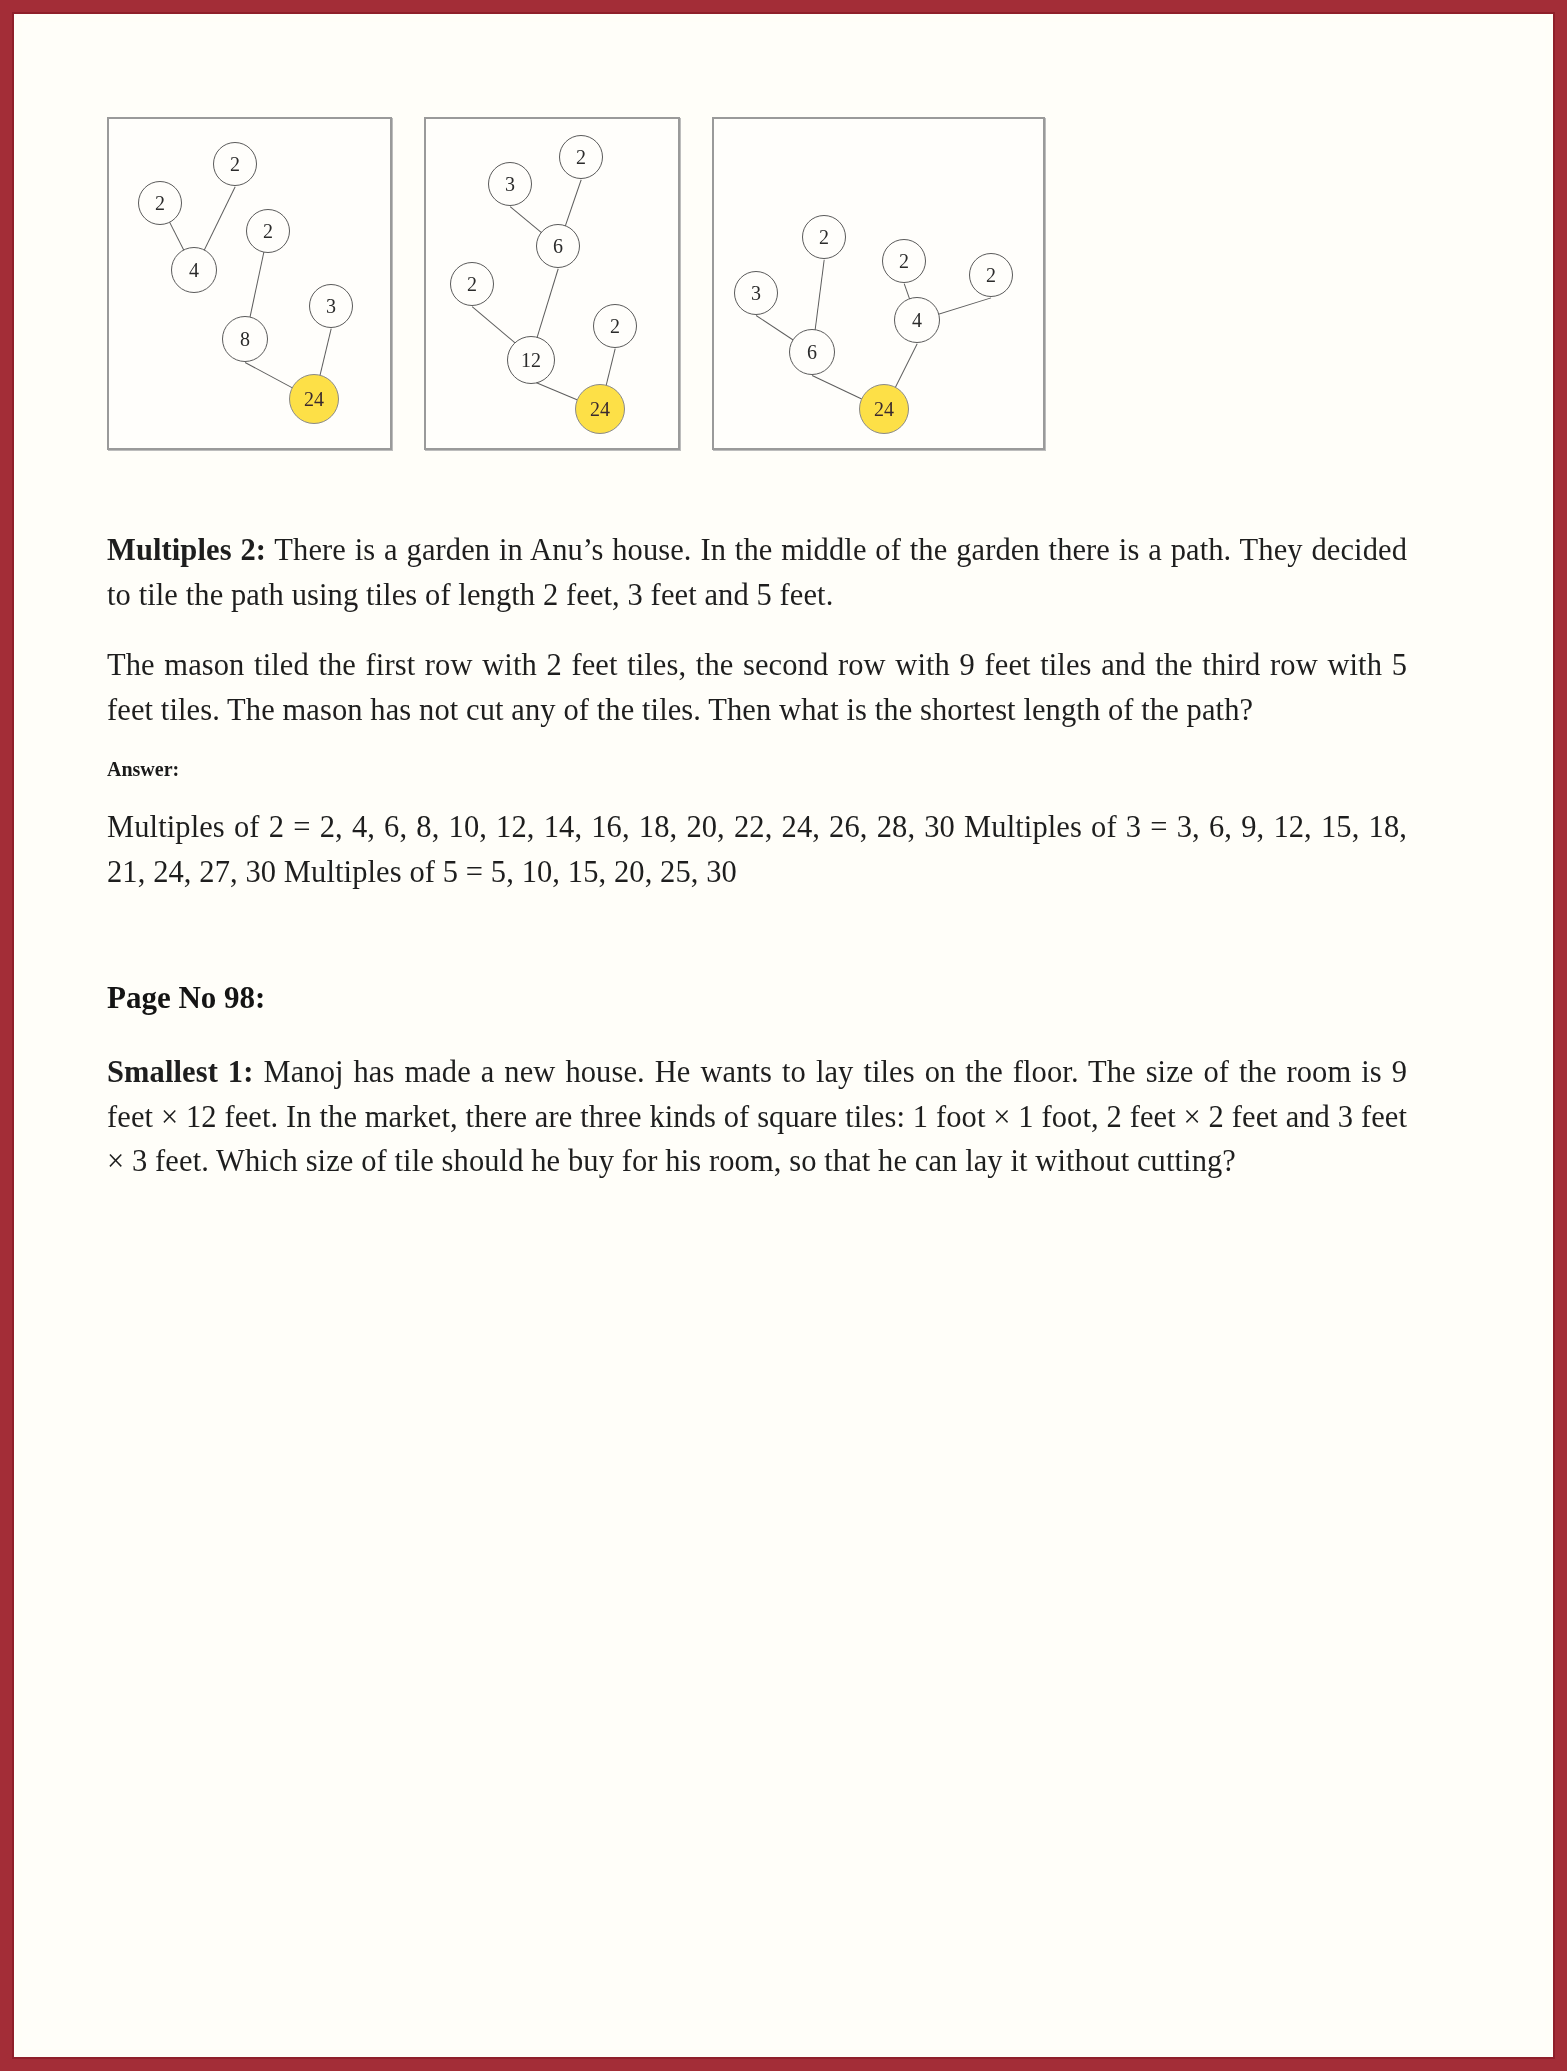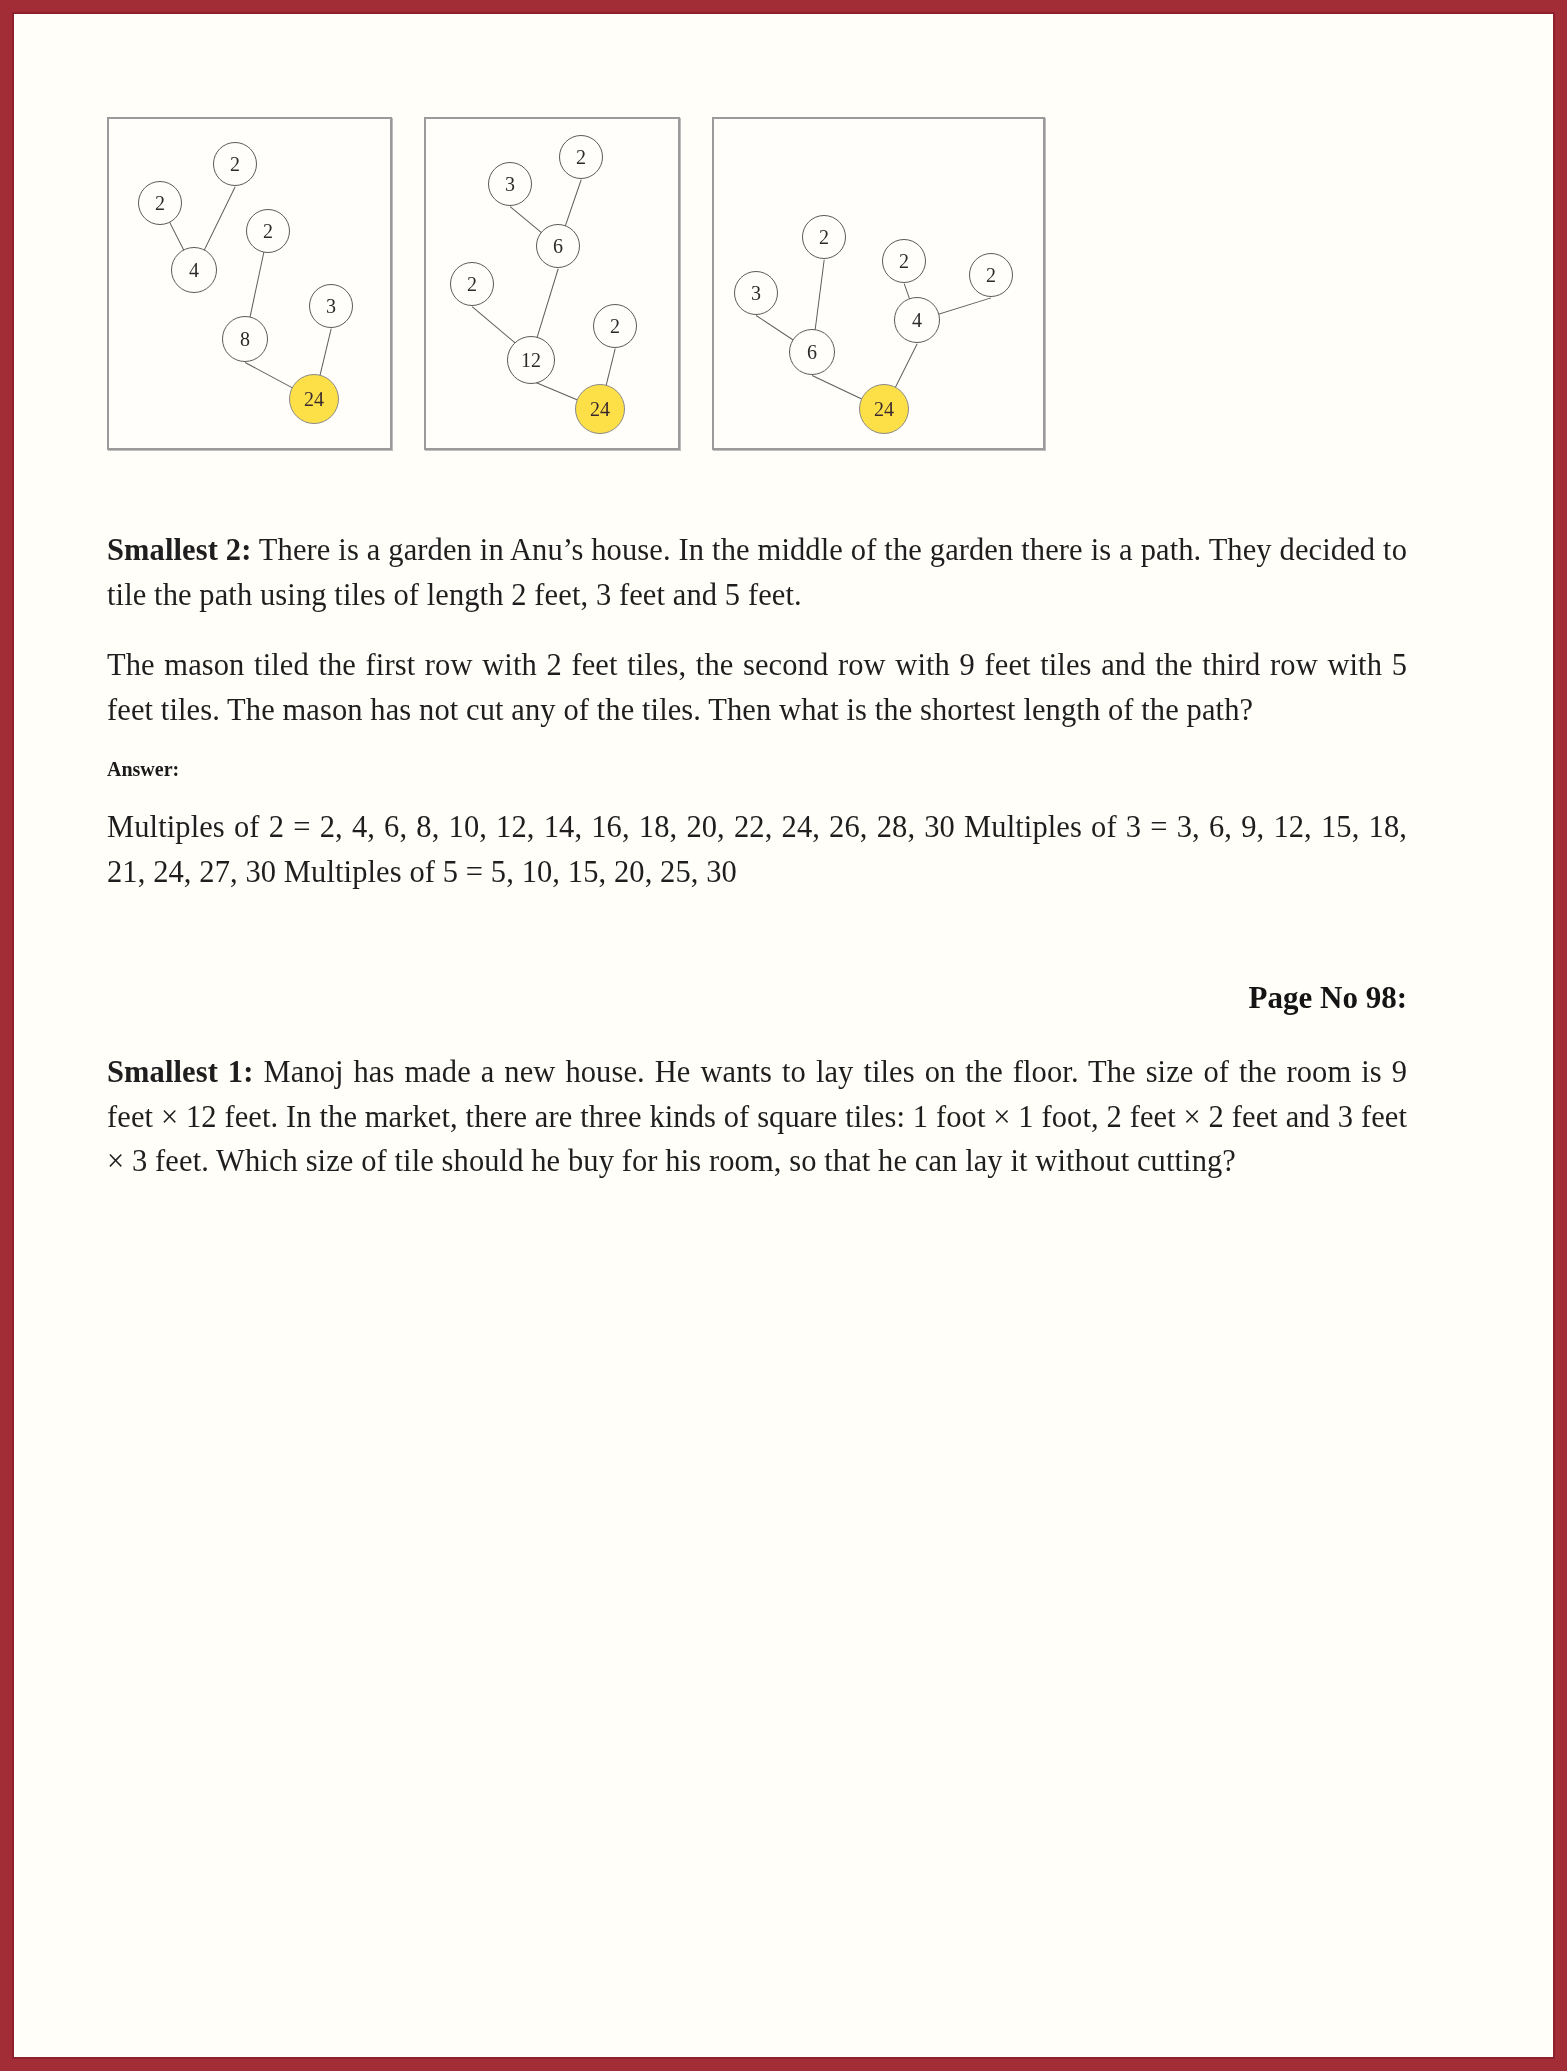--- a/index.html
+++ b/index.html
@@ -99,21 +99,21 @@
   }
   .answer-label {
     font-size: 20px;
     font-weight: bold;
     color: #1a1a1a;
     margin: 0 0 24px 0;
   }
   .page-heading {
     font-size: 31px;
     font-weight: bold;
-    text-align: right;
+    text-align: left;
     color: #141414;
     margin: 86px 0 34px 0;
   }
 </style>
 </head>
 <body>
 
 <div class="page-frame">
   <div class="page-inner">
     <div class="content">
@@ -158,21 +158,21 @@
             <div class="node" style="left: 88px; top: 96px; width: 44px; height: 44px;">2</div>
             <div class="node" style="left: 168px; top: 120px; width: 44px; height: 44px;">2</div>
             <div class="node" style="left: 255px; top: 134px; width: 44px; height: 44px;">2</div>
             <div class="node" style="left: 20px; top: 152px; width: 44px; height: 44px;">3</div>
             <div class="node" style="left: 180px; top: 178px; width: 46px; height: 46px;">4</div>
             <div class="node" style="left: 75px; top: 210px; width: 46px; height: 46px;">6</div>
             <div class="node result" style="left: 145px; top: 265px; width: 50px; height: 50px;">24</div>
           </div>
       </div>
 
-      <p class="para"><b>Smallest 2:</b><span> There is a garden in Anu’s house. In the middle of the garden there is a path. They decided to tile the path using tiles of length 2 feet, 3 feet and 5 feet.</span></p>
+      <p class="para"><b>Multiples 2:</b><span> There is a garden in Anu’s house. In the middle of the garden there is a path. They decided to tile the path using tiles of length 2 feet, 3 feet and 5 feet.</span></p>
 
       <p class="para">The mason tiled the first row with 2 feet tiles, the second row with 9 feet tiles and the third row with 5 feet tiles. The mason has not cut any of the tiles. Then what is the shortest length of the path?</p>
 
       <p class="answer-label">Answer:</p>
 
       <p class="para">Multiples of 2 = 2, 4, 6, 8, 10, 12, 14, 16, 18, 20, 22, 24, 26, 28, 30 Multiples of 3 = 3, 6, 9, 12, 15, 18, 21, 24, 27, 30 Multiples of 5 = 5, 10, 15, 20, 25, 30</p>
 
 
       <p class="page-heading">Page No 98:</p>
 

